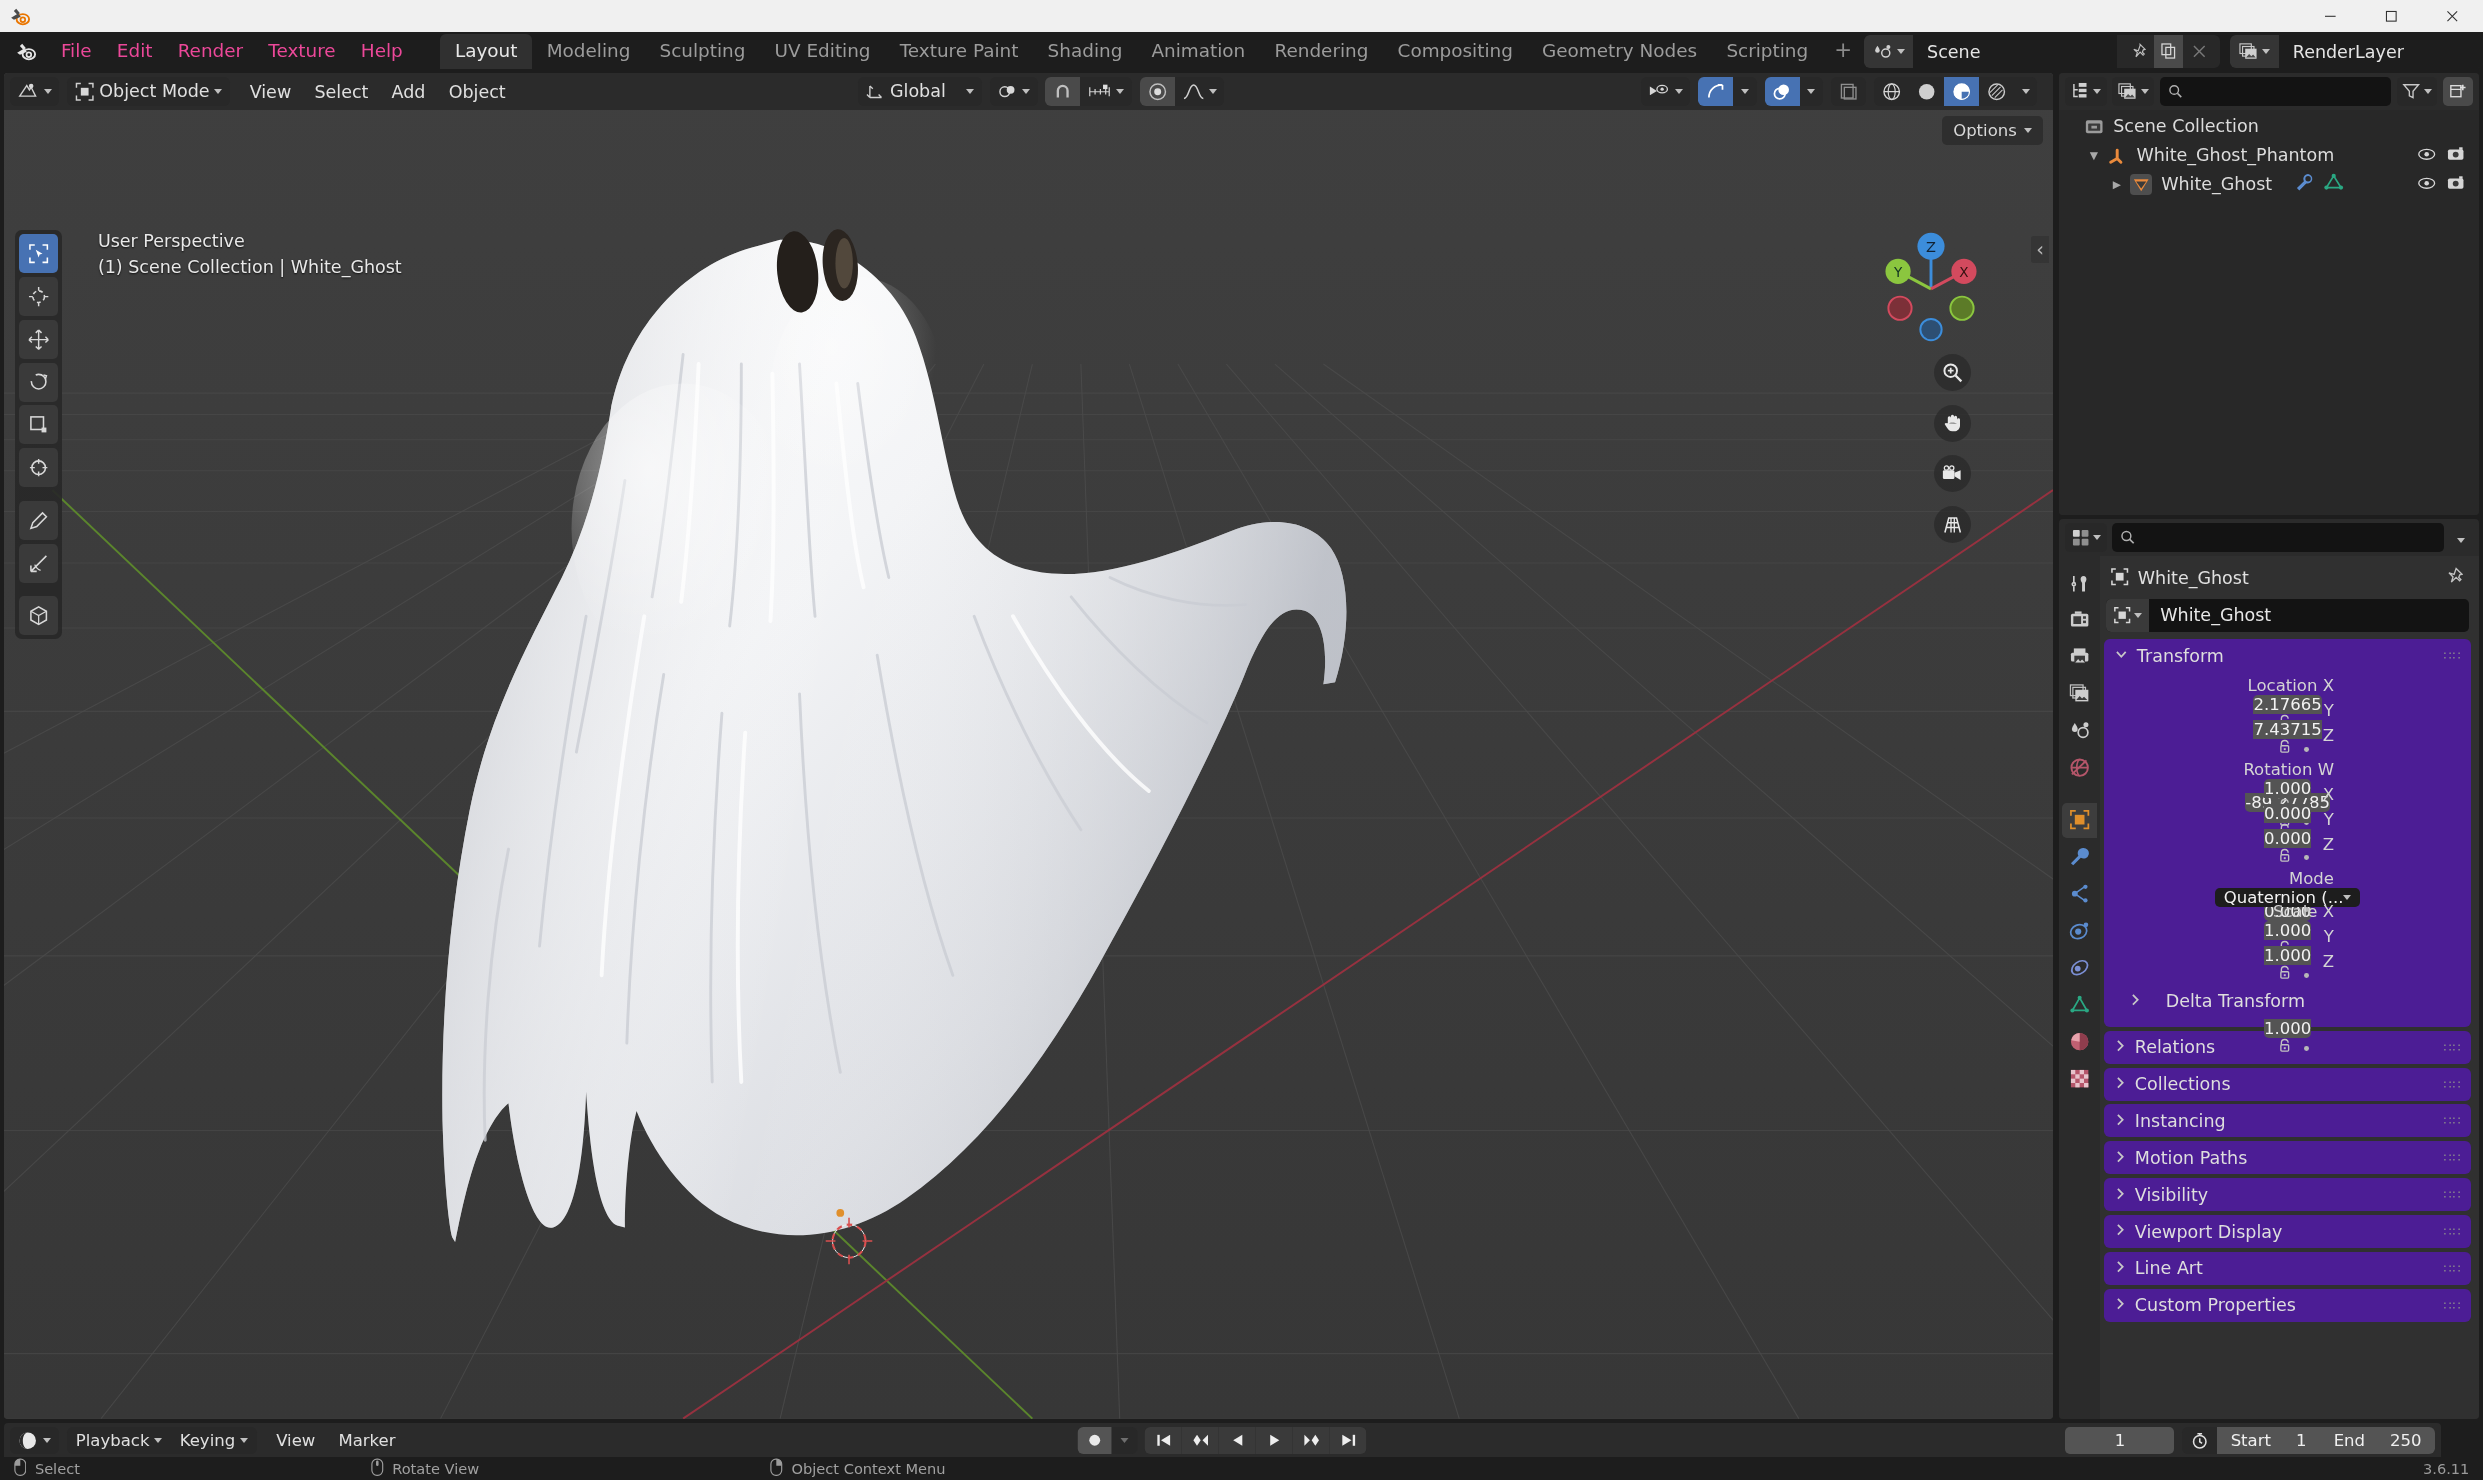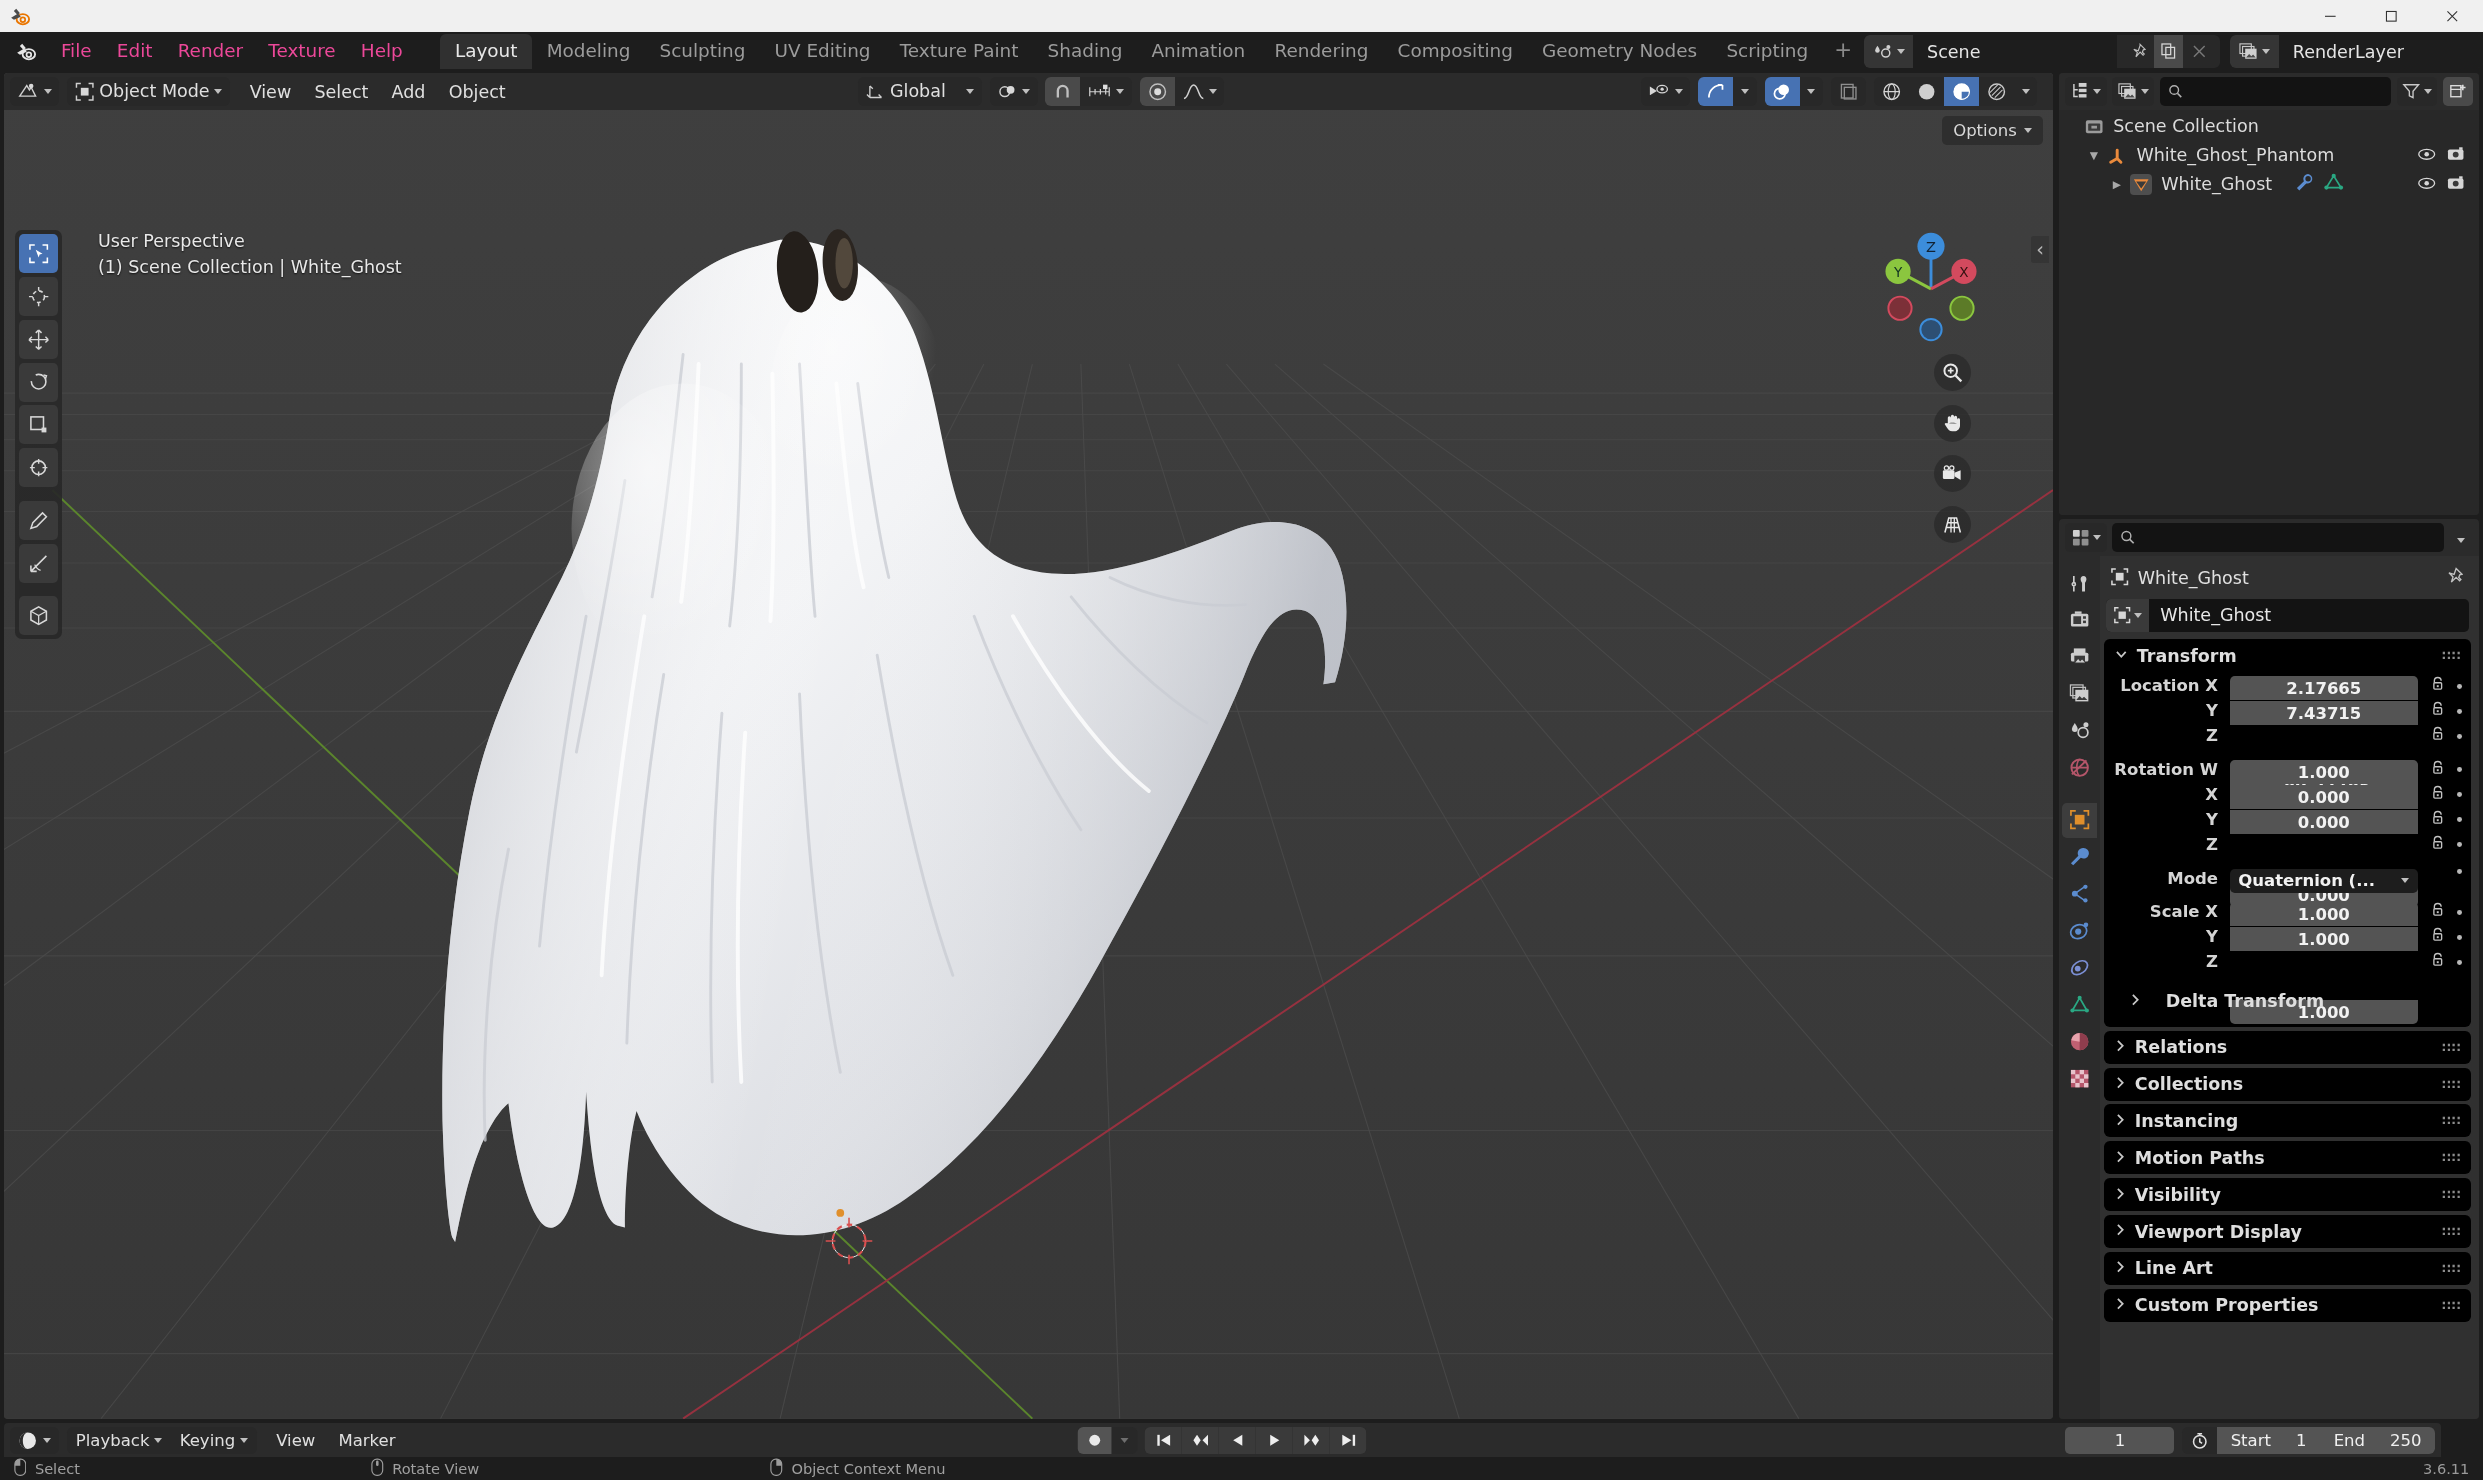--- a/index.html
+++ b/index.html
@@ -145,26 +145,26 @@
   .ptab-gap { height: 13.6px; }
   .props-content { flex: 1; background: #303030; padding: 5.8px 7.8px 0 3.9px; overflow: hidden; }
   .breadcrumb { display: flex; align-items: center; gap: 8.7px; height: 33px; padding-left: 5.8px; }
   .breadcrumb .bc-text { font-size: 17.5px; color: #e0e0e0; }
   .breadcrumb .pin { margin-left: auto; padding-right: 7.8px; }
   .id-row { display: flex; align-items: center; height: 33px; margin: 3.9px 1.9px 7.8px 1.9px;
             background: #131313; border-radius: 4.9px; overflow: hidden; }
   .id-row .pfx { display: flex; align-items: center; gap: 2.9px; background: #3a3a3a; height: 33px; padding: 0 6.8px; }
   .id-row .val { color: #e8e8e8; font-size: 17.5px; padding-left: 11.6px; }
 
-  .panel { background: #000000; border-radius: 5.8px; margin-bottom: 3.9px; font-weight: bold; }
+  .panel { background: #4c1d95; border-radius: 5.8px; margin-bottom: 3.9px; }
   .panel-head { display: flex; align-items: center; height: 33px; padding: 0 9.7px; gap: 8.7px; }
   .panel-head .ttl { font-size: 17.5px; color: #dedede; }
   .panel-head .grip { margin-left: auto; color: #8c8c8c; font-size: 12.6px; letter-spacing: 1px; }
   .panel-body { padding: 3.9px 9.7px 11.6px 9.7px; }
-  .prop-row { display: flex; align-items: flex-start; height: 24px; margin-bottom: 1px; }
+  .prop-row { display: flex; align-items: center; height: 24px; margin-bottom: 1px; flex-direction: column; }
   .prop-row .lbl { width: 116px; text-align: right; font-size: 16.5px; color: #d4d4d4; padding-right: 11.6px; }
   .prop-row .field { flex: 1; background: #545454; height: 24px; display: flex;
                      align-items: center; justify-content: center; color: #f2f2f2; font-size: 16.5px; }
   .prop-row .field.dark { background: #1d1d1d; justify-content: space-between; padding: 0 8.7px; }
   .prop-row .lockdot { display: flex; align-items: center; gap: 11.6px; padding-left: 11.6px; }
   .dot { width: 4.9px; height: 4.9px; border-radius: 50%; background: #b8b8b8; }
   .grp-top .field { border-radius: 4.9px 4.9px 0 0; }
   .grp-bot .field { border-radius: 0 0 4.9px 4.9px; margin-top: 48px; }
   .grp-solo .field { border-radius: 4.9px; }
   .gap { height: 8.7px; }

